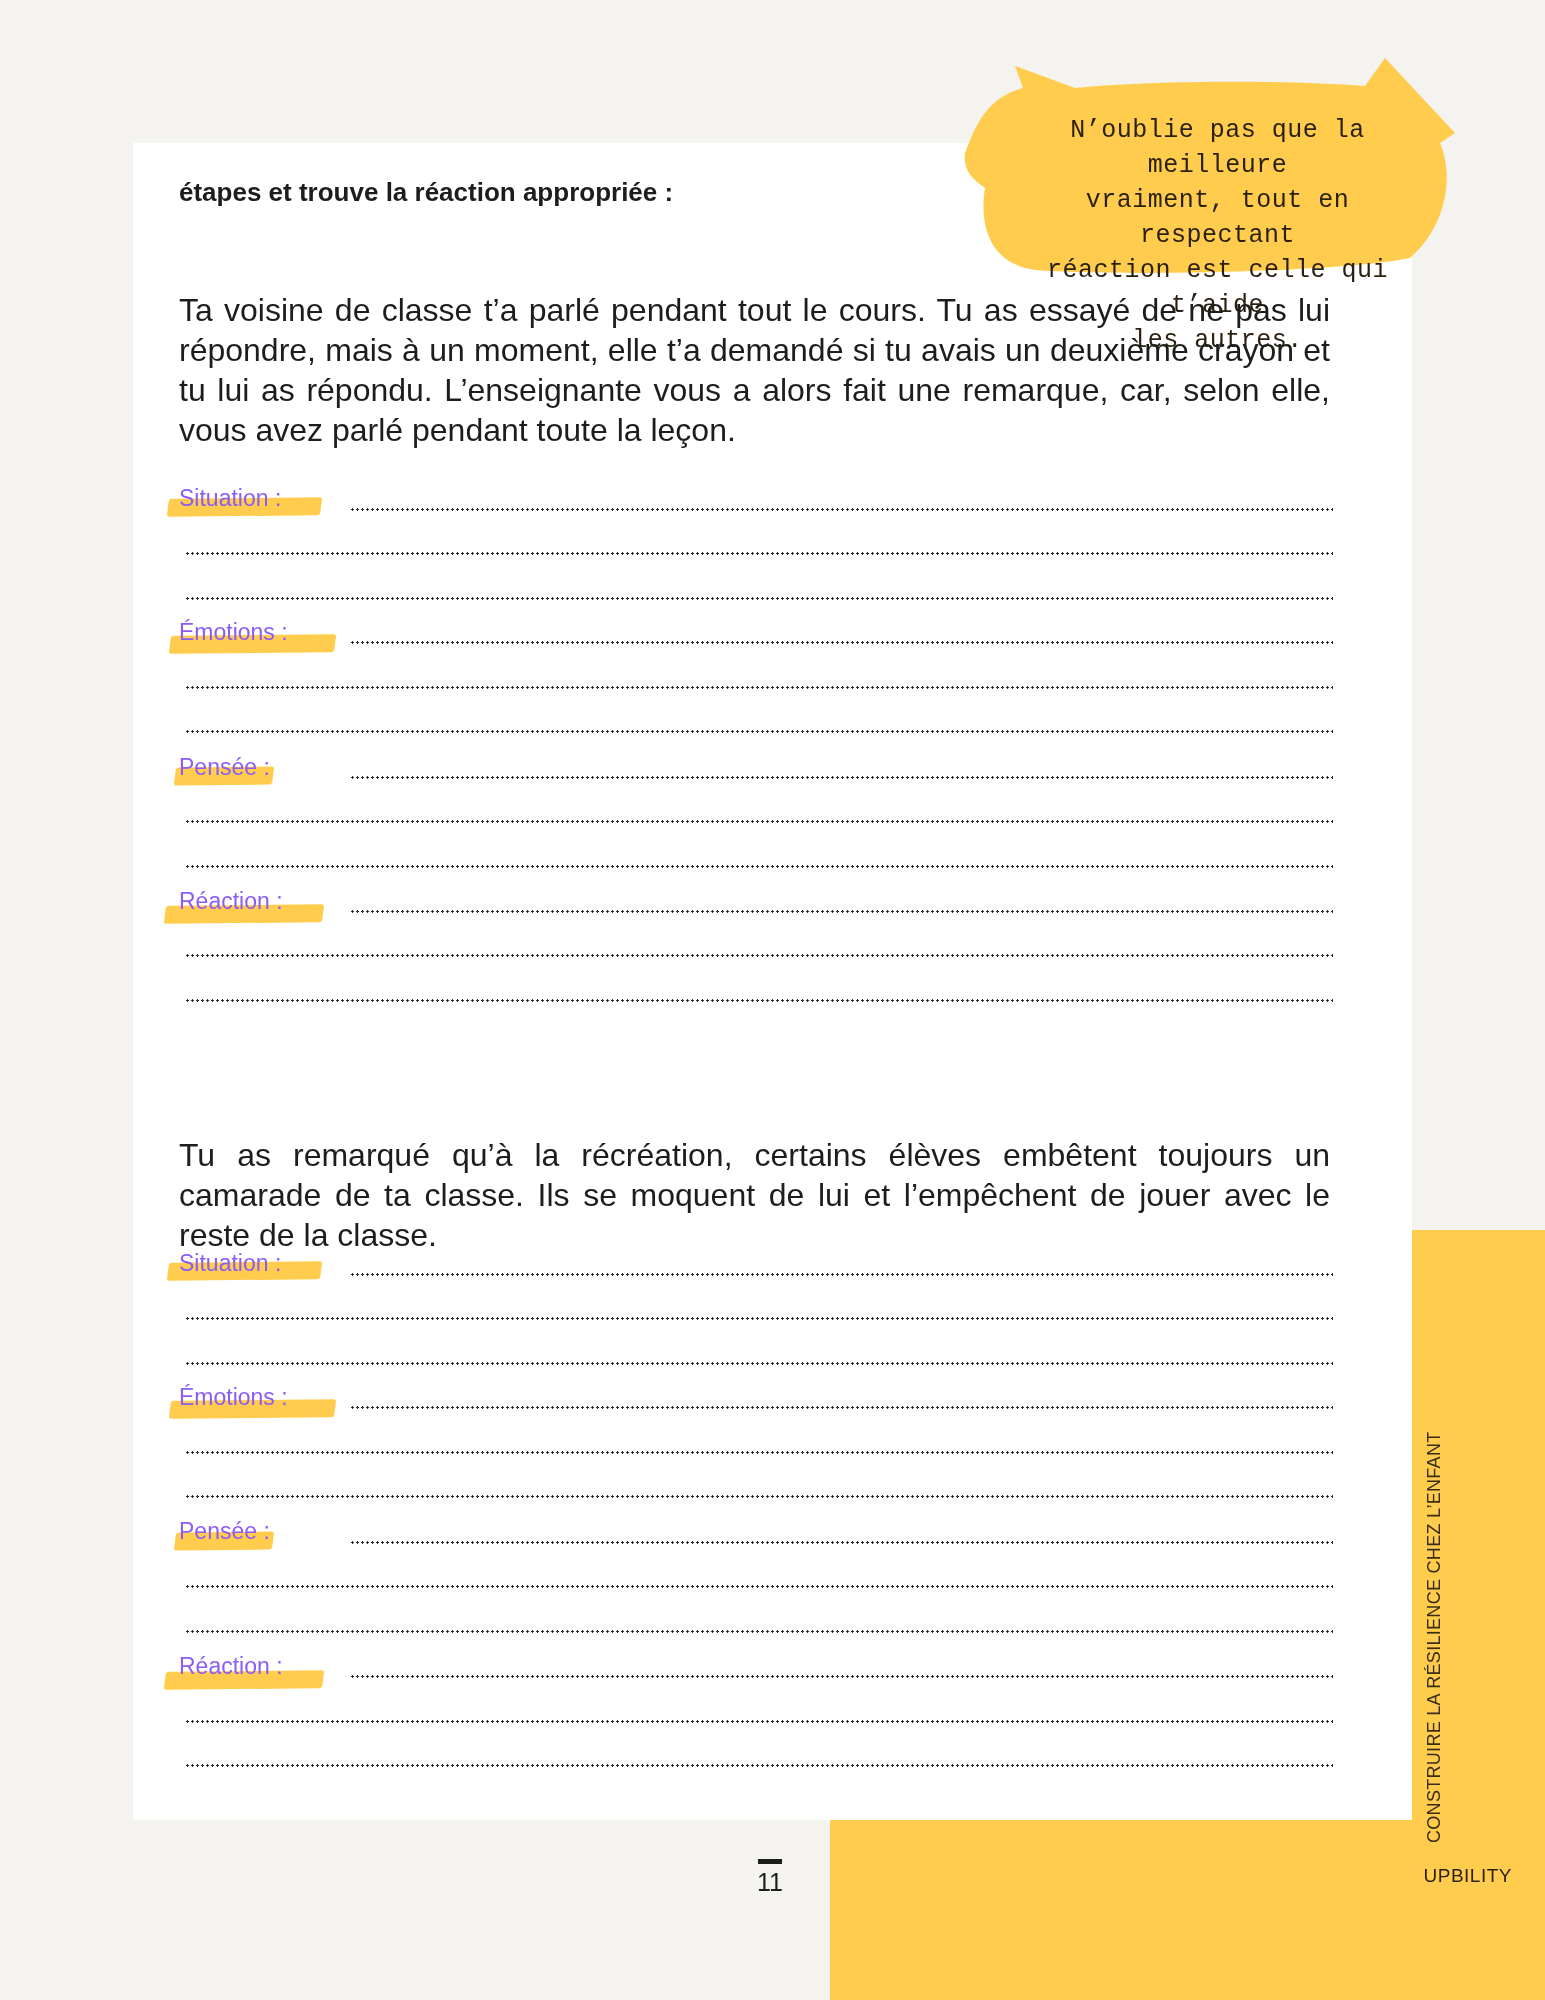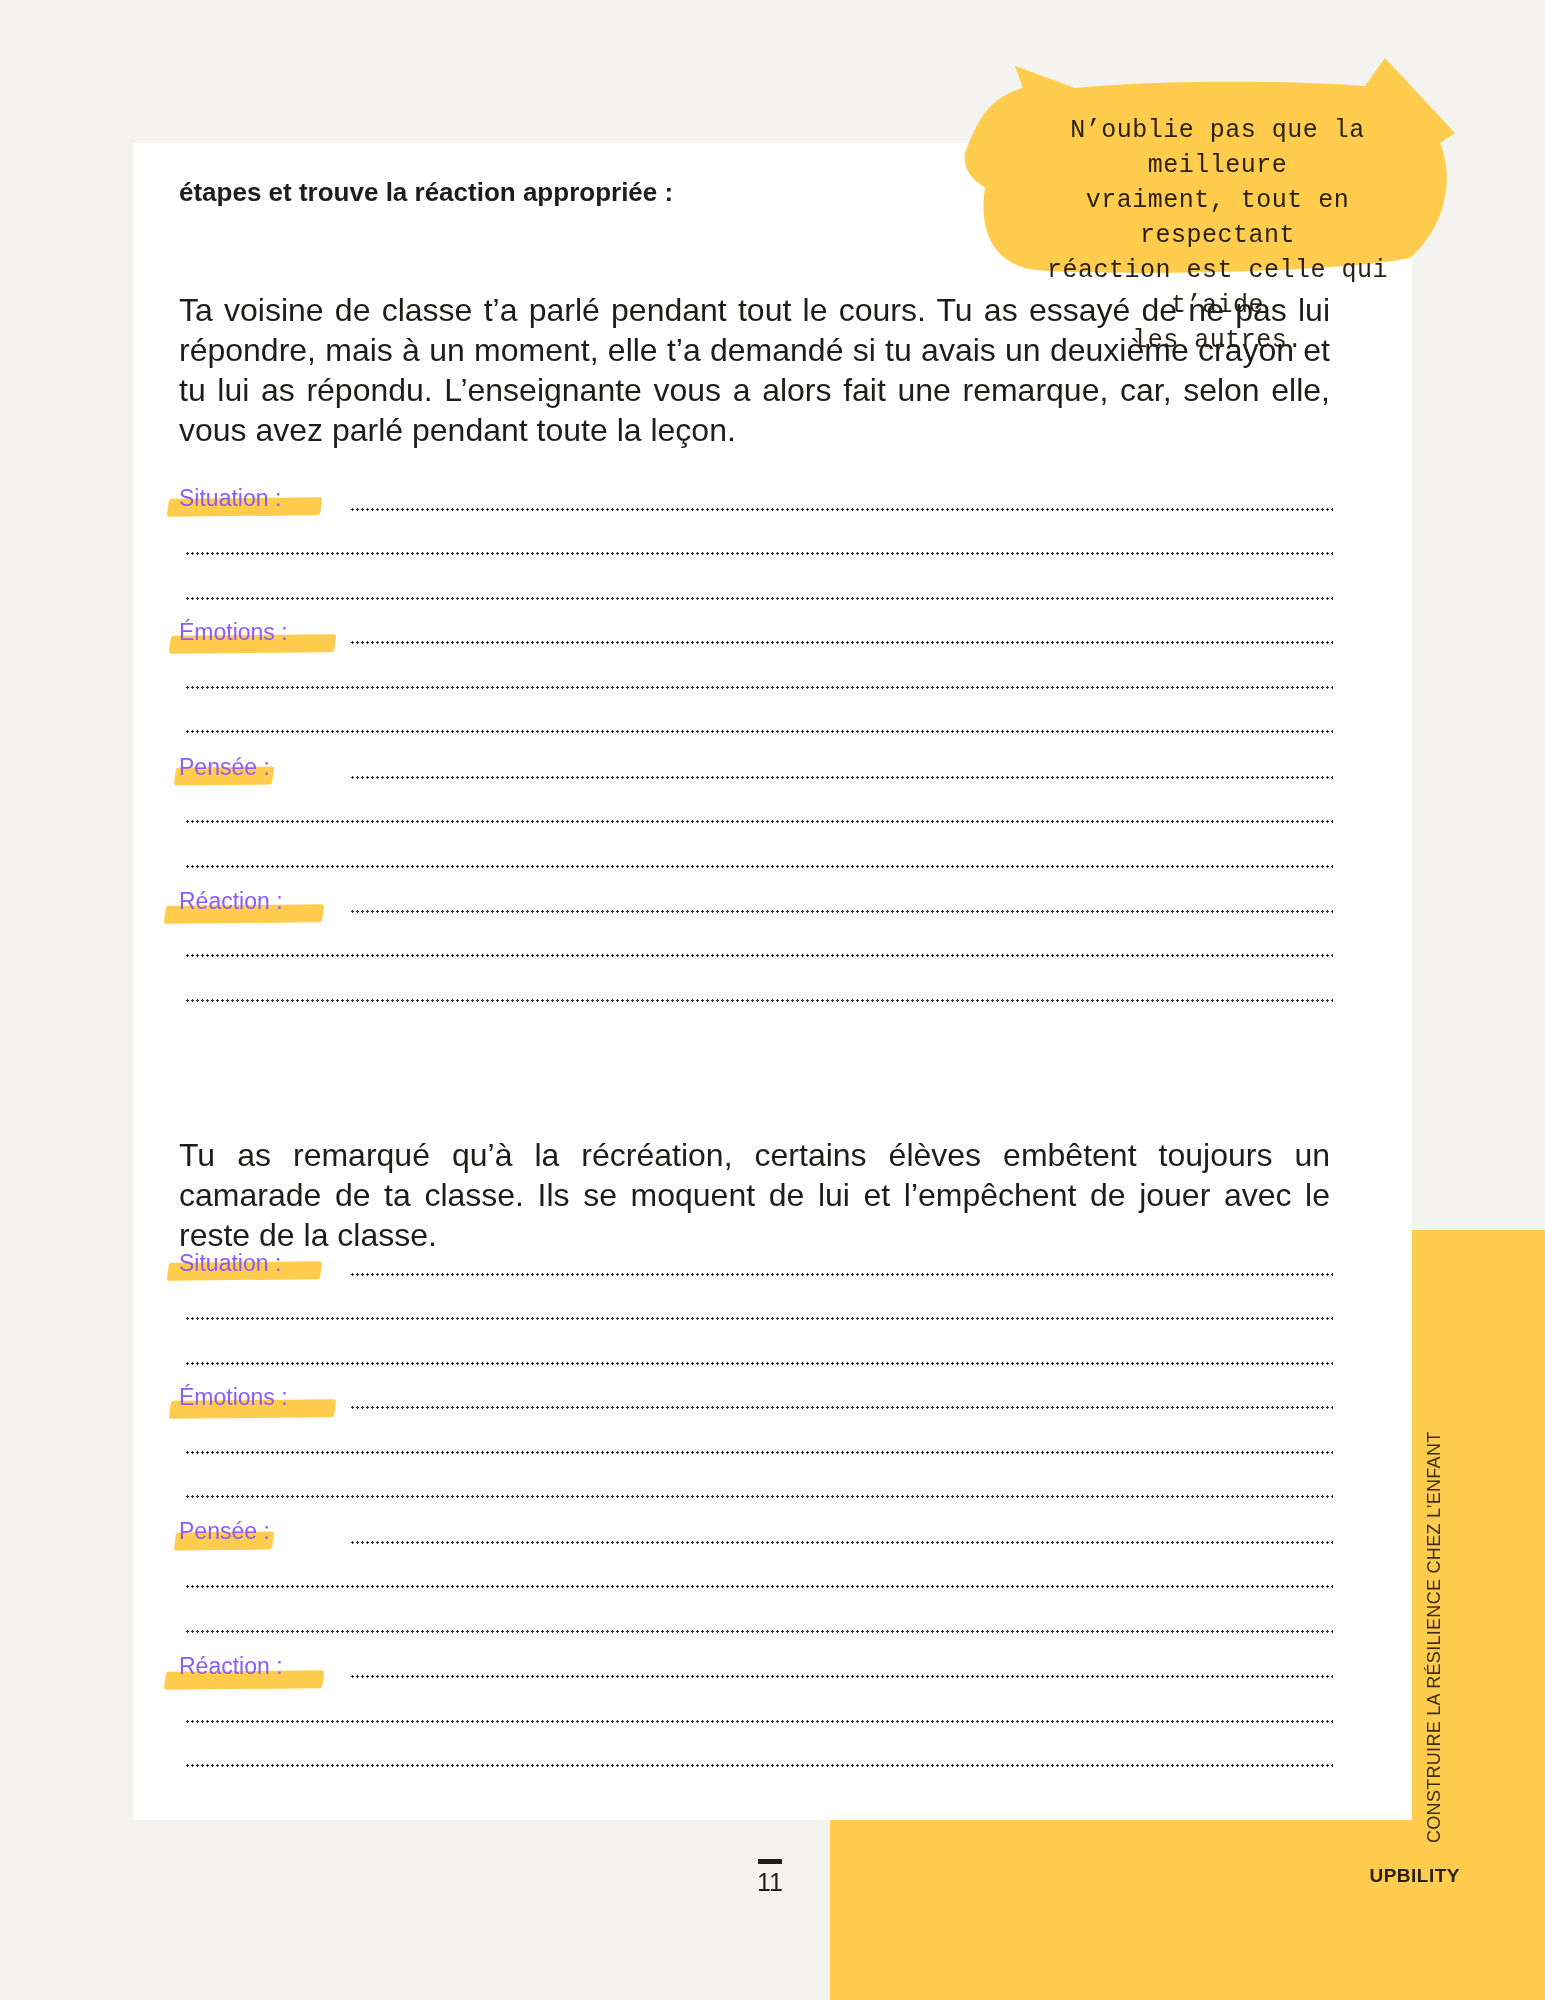--- a/index.html
+++ b/index.html
@@ -53,22 +53,22 @@
     background-size: 5px 3px; background-repeat: repeat-x;
   }
   .page-bar {
     position: absolute; left: 758px; top: 1859px; width: 24px; height: 5px; background: #1d1d1b;
   }
   .page-num {
     position: absolute; left: 740px; top: 1868px; width: 60px; text-align: center;
     font-size: 25px; color: #1d1d1b; font-family: "Liberation Sans Narrow", "Liberation Sans", sans-serif;
   }
   .brand {
-    position: absolute; left: 1340px; top: 1865px; width: 120px; text-align: right;
-    font-weight: bold; font-size: 19px; color: #2a1f10; letter-spacing: 0.5px;
+    position: absolute; left: 1392px; top: 1865px; width: 120px; text-align: right;
+    font-weight: normal; font-size: 19px; color: #2a1f10; letter-spacing: 0.5px;
   }
   .vertical {
     position: absolute; left: 1424px; top: 1843px; transform-origin: 0 0; transform: rotate(-90deg);
     font-size: 18px; color: #3a2d18; white-space: nowrap; letter-spacing: 0.3px;
   }
 </style>
 </head>
 <body>
 
 <div class="yellow-right"></div>

